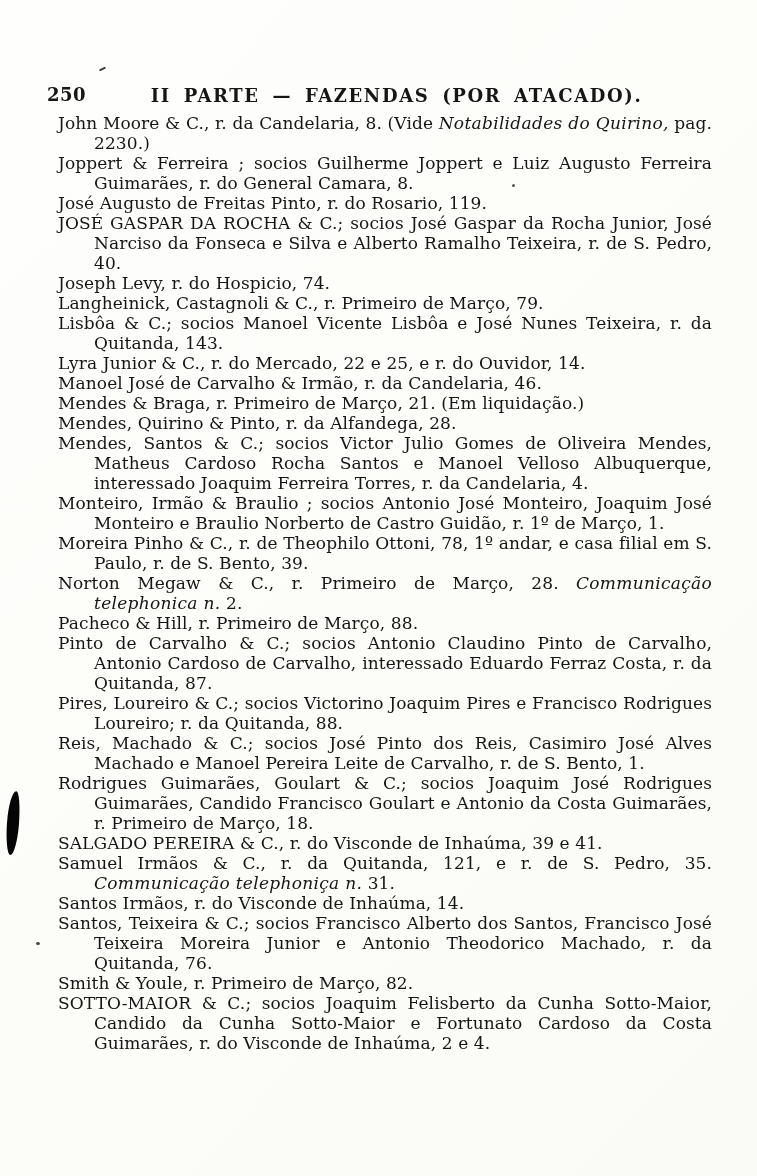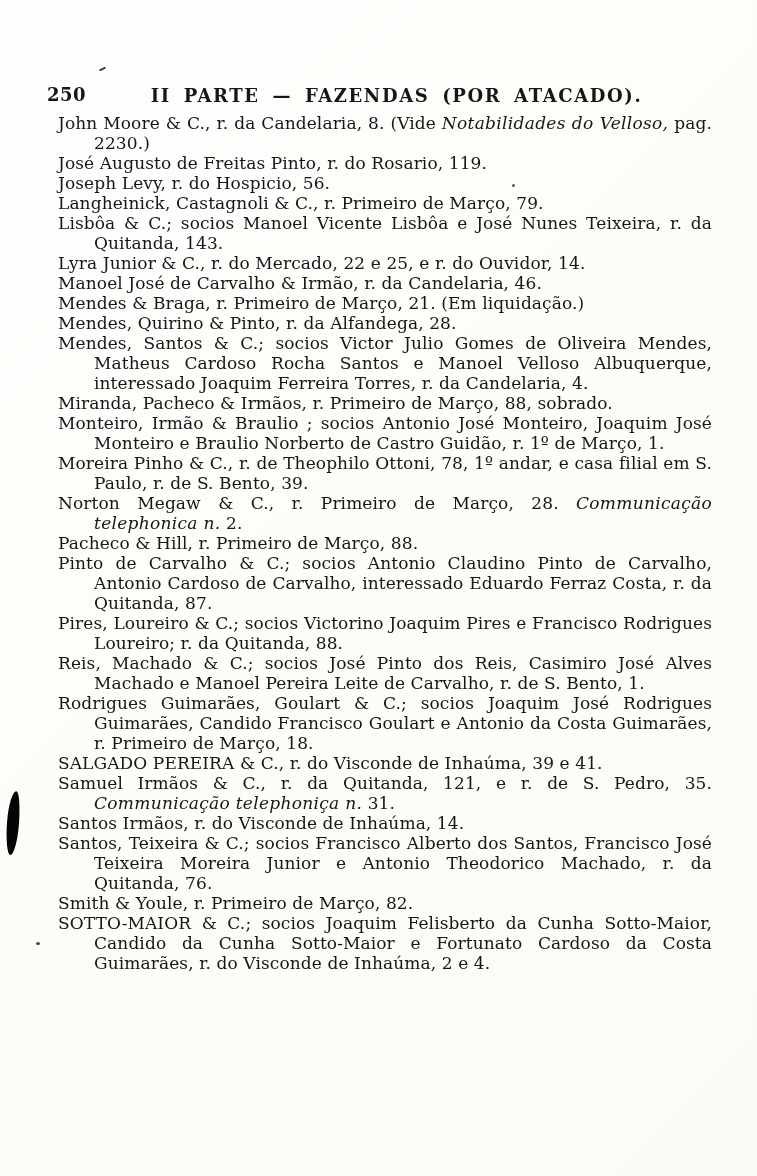--- a/index.html
+++ b/index.html
@@ -111,31 +111,32 @@
   <div class="speck-1"></div>
   <div class="speck-2"></div>
   <div class="ink-blot"></div>
 
   <div class="header">
     <span class="page-number">250</span>
     <span class="running-title">II PARTE — FAZENDAS (POR ATACADO).</span>
   </div>
 
   <div class="entries">
-      <div class="entry"><span>John Moore &amp; C., r. da Candelaria, 8. (Vide </span><i>Notabilidades do Velloso,</i><span> pag. 2230.)</span></div>
+      <div class="entry"><span>John Moore &amp; C., r. da Candelaria, 8. (Vide </span><i>Notabilidades do Quirino,</i><span> pag. 2230.)</span></div>
+      <div class="entry"><span>Joppert &amp; Ferreira ; socios Guilherme Joppert e Luiz Augusto Ferreira Guimarães, r. do General Camara, 8.</span></div>
       <div class="entry"><span>José Augusto de Freitas Pinto, r. do Rosario, 119.</span></div>
-      <div class="entry"><span>Joseph Levy, r. do Hospicio, 56.</span></div>
+      <div class="entry"><span>JOSÉ GASPAR DA ROCHA &amp; C.; socios José Gaspar da Rocha Junior, José Narciso da Fonseca e Silva e Alberto Ramalho Teixeira, r. de S. Pedro, 40.</span></div>
+      <div class="entry"><span>Joseph Levy, r. do Hospicio, 74.</span></div>
       <div class="entry"><span>Langheinick, Castagnoli &amp; C., r. Primeiro de Março, 79.</span></div>
       <div class="entry"><span>Lisbôa &amp; C.; socios Manoel Vicente Lisbôa e José Nunes Teixeira, r. da Quitanda, 143.</span></div>
       <div class="entry"><span>Lyra Junior &amp; C., r. do Mercado, 22 e 25, e r. do Ouvidor, 14.</span></div>
       <div class="entry"><span>Manoel José de Carvalho &amp; Irmão, r. da Candelaria, 46.</span></div>
       <div class="entry"><span>Mendes &amp; Braga, r. Primeiro de Março, 21. (Em liquidação.)</span></div>
       <div class="entry"><span>Mendes, Quirino &amp; Pinto, r. da Alfandega, 28.</span></div>
       <div class="entry"><span>Mendes, Santos &amp; C.; socios Victor Julio Gomes de Oliveira Mendes, Matheus Cardoso Rocha Santos e Manoel Velloso Albuquerque, interessado Joaquim Ferreira Torres, r. da Candelaria, 4.</span></div>
-      <div class="entry"><span>Miranda, Pacheco &amp; Irmãos, r. Primeiro de Março, 88, sobrado.</span></div>
       <div class="entry"><span>Monteiro, Irmão &amp; Braulio ; socios Antonio José Monteiro, Joaquim José Monteiro e Braulio Norberto de Castro Guidão, r. 1º de Março, 1.</span></div>
       <div class="entry"><span>Moreira Pinho &amp; C., r. de Theophilo Ottoni, 78, 1º andar, e casa filial em S. Paulo, r. de S. Bento, 39.</span></div>
       <div class="entry"><span>Norton Megaw &amp; C., r. Primeiro de Março, 28. </span><i>Communicação telephonica n.</i><span> 2.</span></div>
       <div class="entry"><span>Pacheco &amp; Hill, r. Primeiro de Março, 88.</span></div>
       <div class="entry"><span>Pinto de Carvalho &amp; C.; socios Antonio Claudino Pinto de Carvalho, Antonio Cardoso de Carvalho, interessado Eduardo Ferraz Costa, r. da Quitanda, 87.</span></div>
       <div class="entry"><span>Pires, Loureiro &amp; C.; socios Victorino Joaquim Pires e Francisco Rodrigues Loureiro; r. da Quitanda, 88.</span></div>
       <div class="entry"><span>Reis, Machado &amp; C.; socios José Pinto dos Reis, Casimiro José Alves Machado e Manoel Pereira Leite de Carvalho, r. de S. Bento, 1.</span></div>
       <div class="entry"><span>Rodrigues Guimarães, Goulart &amp; C.; socios Joaquim José Rodrigues Guimarães, Candido Francisco Goulart e Antonio da Costa Guimarães, r. Primeiro de Março, 18.</span></div>
       <div class="entry"><span>SALGADO PEREIRA &amp; C., r. do Visconde de Inhaúma, 39 e 41.</span></div>
       <div class="entry"><span>Samuel Irmãos &amp; C., r. da Quitanda, 121, e r. de S. Pedro, 35. </span><i>Communicação telephoniça n.</i><span> 31.</span></div>

